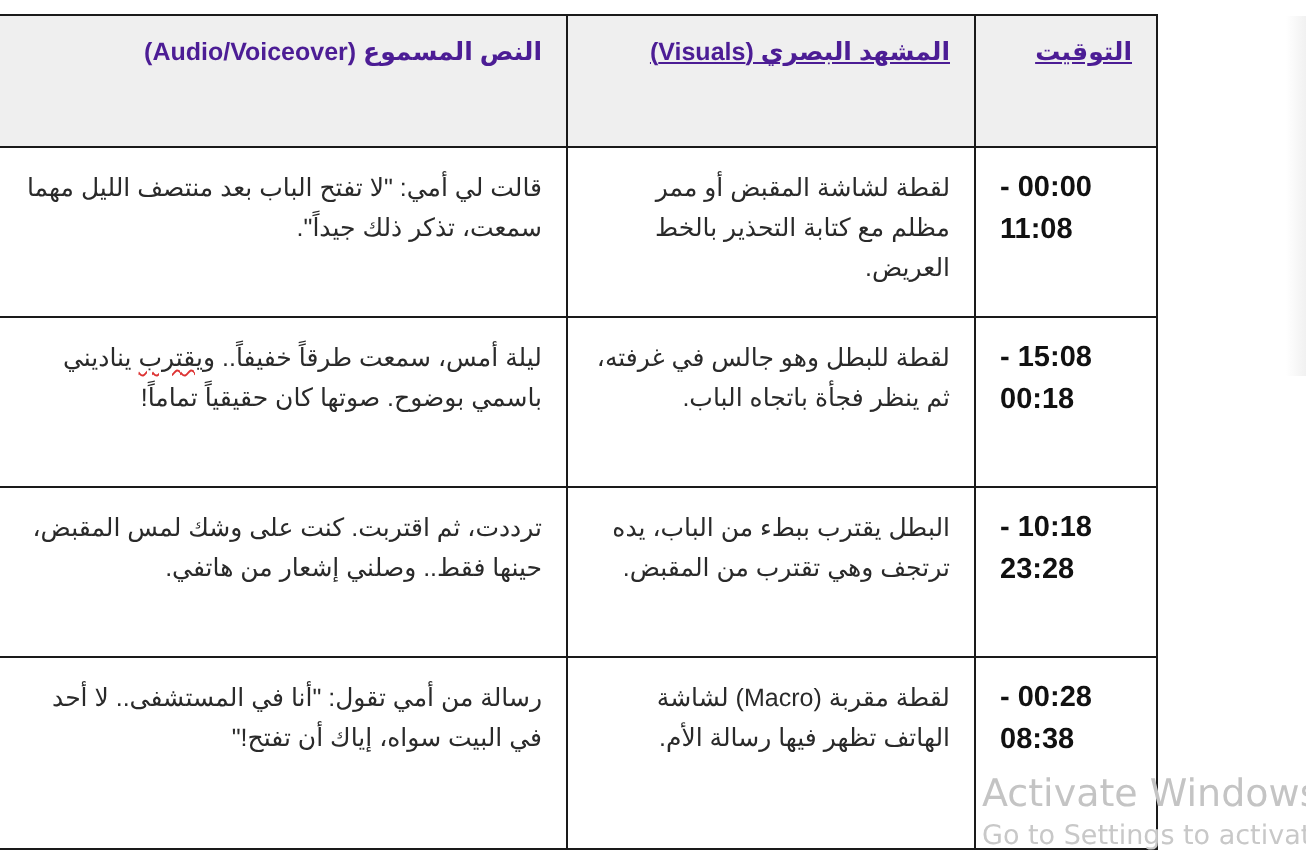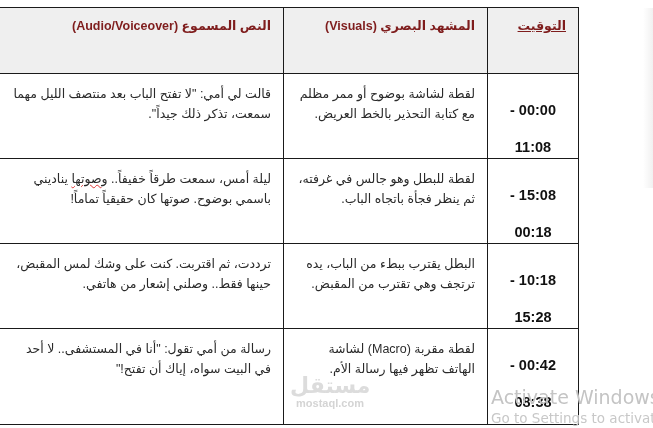--- a/index.html
+++ b/index.html
@@ -15,37 +15,37 @@
       border-collapse: collapse; table-layout: fixed;
       width: 580px; direction: rtl;
     }
     table.script td, table.script th {
       border: 1.5px solid #1a1a1a;
       vertical-align: top; text-align: right;
       padding: 10px 12px 0 12px;
       box-sizing: border-box;
     }
     th.col-timing { width: 91px; text-decoration: underline; }
-    th.col-visual { width: 204px; }
+    th.col-visual { width: 204px; text-decoration: underline; }
     th.col-audio  { width: 285px; }
     thead tr { height: 66px; }
     thead th {
-      background: #efefef; font-weight: bold; font-size: 12.5px; color: #7f1d1d;
+      background: #efefef; font-weight: bold; font-size: 12.5px; color: #4c1d95;
       padding-top: 9px;
     }
     tbody tr.r1 { height: 85px; }
     tbody tr.r2 { height: 85px; }
     tbody tr.r3 { height: 85px; }
     tbody tr.r4 { height: 96px; }
     tbody td { font-size: 12.5px; line-height: 20px; color: #2a2a2a; padding-top: 12px; }
     td.timing {
       font-weight: bold; font-size: 14.5px; line-height: 21px; color: #111;
       padding-top: 13px; padding-right: 14px;
     }
-    td.timing span { display: block; direction: ltr; text-align: center; margin-top: 16px; }
+    td.timing span { display: block; direction: ltr; text-align: left; }
     .spell { text-decoration: underline wavy #d33; text-decoration-thickness: 1px; }
     .watermark {
       position: absolute; left: 290px; top: 375px; width: 80px; text-align: center;
       color: #dcdcdc; font-weight: bold; line-height: 1;
     }
     .watermark .ar { font-size: 22px; display: block; }
     .watermark .en { font-size: 11px; display: block; margin-top: 1px; color: #d4d4d4; }
     .activate {
       position: absolute; left: 491px; top: 385px; color: #c8c8c8; white-space: nowrap;
       font-family: "DejaVu Sans", sans-serif;
@@ -68,54 +68,50 @@
         <th class="col-visual">المشهد البصري (Visuals)</th>
         <th class="col-audio">النص المسموع (Audio/Voiceover)</th>
       </tr>
     </thead>
     <tbody>
       <tr class="r1">
         <td class="timing">
           <span>- 00:00</span>
           <span>11:08</span>
         </td>
-        <td>لقطة لشاشة بوضوح أو ممر مظلم مع كتابة التحذير بالخط العريض.</td>
+        <td>لقطة لشاشة المقبض أو ممر مظلم مع كتابة التحذير بالخط العريض.</td>
         <td>قالت لي أمي: "لا تفتح الباب بعد منتصف الليل مهما سمعت، تذكر ذلك جيداً".</td>
       </tr>
       <tr class="r2">
         <td class="timing">
           <span>- 15:08</span>
           <span>00:18</span>
         </td>
         <td>لقطة للبطل وهو جالس في غرفته، ثم ينظر فجأة باتجاه الباب.</td>
-        <td><span>ليلة أمس، سمعت طرقاً خفيفاً.. و</span><span class="spell">صوتها</span><span> يناديني باسمي بوضوح. صوتها كان حقيقياً تماماً!</span></td>
+        <td><span>ليلة أمس، سمعت طرقاً خفيفاً.. و</span><span class="spell">يقترب</span><span> يناديني باسمي بوضوح. صوتها كان حقيقياً تماماً!</span></td>
       </tr>
       <tr class="r3">
         <td class="timing">
           <span>- 10:18</span>
-          <span>15:28</span>
+          <span>23:28</span>
         </td>
         <td>البطل يقترب ببطء من الباب، يده ترتجف وهي تقترب من المقبض.</td>
         <td>ترددت، ثم اقتربت. كنت على وشك لمس المقبض، حينها فقط.. وصلني إشعار من هاتفي.</td>
       </tr>
       <tr class="r4">
         <td class="timing">
-          <span>- 00:42</span>
+          <span>- 00:28</span>
           <span>08:38</span>
         </td>
         <td>لقطة مقربة (Macro) لشاشة الهاتف تظهر فيها رسالة الأم.</td>
         <td>رسالة من أمي تقول: "أنا في المستشفى.. لا أحد في البيت سواه، إياك أن تفتح!"</td>
       </tr>
     </tbody>
   </table>
 
   <div class="edge-shadow"></div>
 
-  <div class="watermark">
-    <span class="ar">مستقل</span>
-    <span class="en">mostaql.com</span>
-  </div>
 
   <div class="activate">
     <span class="t1">Activate Windows</span>
     <span class="t2">Go to Settings to activate</span>
   </div>
 </div>
 
 </body></html>

